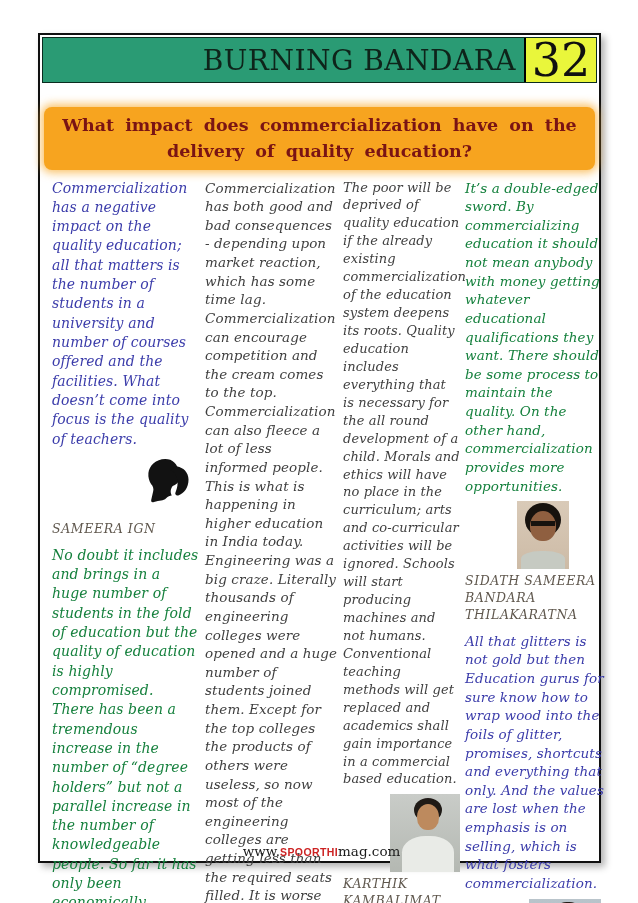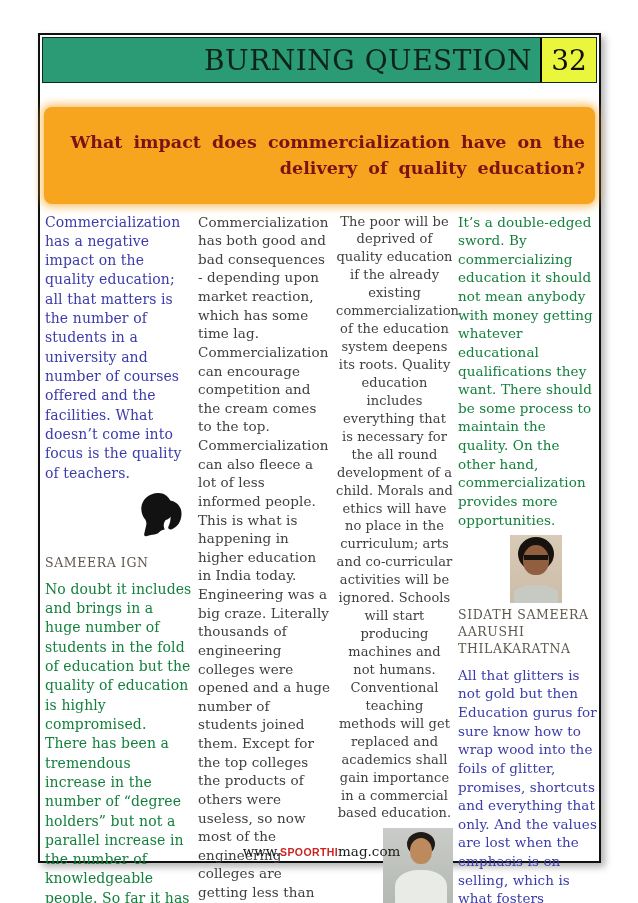--- a/index.html
+++ b/index.html
@@ -16,43 +16,43 @@
   .header-bar {
     display:flex; align-items:stretch; justify-content:flex-end;
     margin:2px 2px 0 2px; height:46px;
     background:#2a9b74; border:1px solid #0a2c1f;
   }
   .header-title {
     align-self:center; font-size:28px; color:#0e241a; letter-spacing:0.5px;
     margin-right:8px;
   }
   .page-number {
-    width:56px; background:#e9f63b; border-left:2px solid #000;
+    width:72px; background:#e9f63b; border-left:2px solid #000;
     display:flex; align-items:center; justify-content:center;
-    font-size:28px; color:#101010;
+    font-size:46px; color:#101010;
   }
 
   
   .question-banner {
-    margin:24px 4px 4px 4px; padding:22px 10px;
+    margin:24px 4px 4px 4px; padding:5px 10px;
     background:#f7a41f; border-radius:8px;
     box-shadow:0 0 9px 3px rgba(247,164,31,0.65);
-    text-align:right; font-weight:bold; font-size:17.5px; line-height:1.5;
+    text-align:center; font-weight:bold; font-size:17.5px; line-height:1.5;
     color:#7a1414; word-spacing:5px;
   }
 
   
   .columns {
     display:grid; grid-template-columns:148px 133px 117px 140px;
-    column-gap:5px; padding:5px 5px 0 5px; height:692px;
+    column-gap:5px; padding:5px 5px 0 12px; height:692px;font-style:italic;
   }
   .col { display:flex; flex-direction:column; min-width:0; }
   .txt { font-size:13.5px; line-height:1.38; letter-spacing:0.1px; margin-bottom:6px; }
   .col1 .txt { font-size:14px; }
-  .col3 .txt { font-size:13px;text-align:center; }
+  .col3 .txt { font-size:13px; }
   .blue { color:#3b3caa; }
   .red  { color:#15803d; }
   .dark { color:#3f3f3f; }
   .author {
     font-size:12.5px; color:#5f574d; letter-spacing:0.6px;
     line-height:1.35; margin:4px 0 8px 0;
   }
 
   
   .sil-wrap { align-self:flex-end; margin:2px 4px 0 0; width:56px; height:60px; }
@@ -91,21 +91,21 @@
     font-family:"Liberation Sans", sans-serif; letter-spacing:0.4px;
   }
 </style>
 </head>
 <body>
 
 <div class="page">
   <div class="content-box">
 
     <div class="header-bar">
-      <span class="header-title">BURNING QUESTION</span>
+      <span class="header-title">BURNING BANDARA</span>
       <span class="page-number">32</span>
     </div>
 
     <div class="question-banner">
       <span>What impact does commercialization have on the delivery of quality education?</span>
     </div>
 
     <div class="columns">
 
       <div class="col col1">
@@ -137,21 +137,21 @@
       </div>
 
       <div class="col col4">
         <p class="txt red">It’s a double-edged sword. By commercializing education it should not mean anybody with money getting whatever educational qualifications they want. There should be some process to maintain the quality. On the other hand, commercialization provides more opportunities.</p>
         <div class="photo sidath">
           <div class="ph-hair"></div>
           <div class="ph-face"></div>
           <div class="ph-glasses"></div>
           <div class="ph-body"></div>
         </div>
-        <div class="author">SIDATH SAMEERA AARUSHI THILAKARATNA</div>
+        <div class="author">SIDATH SAMEERA BANDARA THILAKARATNA</div>
         <p class="txt blue">All that glitters is not gold but then Education gurus for sure know how to wrap wood into the foils of glitter, promises, shortcuts and everything that only. And the values are lost when the emphasis is on selling, which is what fosters commercialization.</p>
         <div class="photo niti">
           <div class="ph-hair"></div>
 
         </div>
 
       </div>
 
     </div>
 

